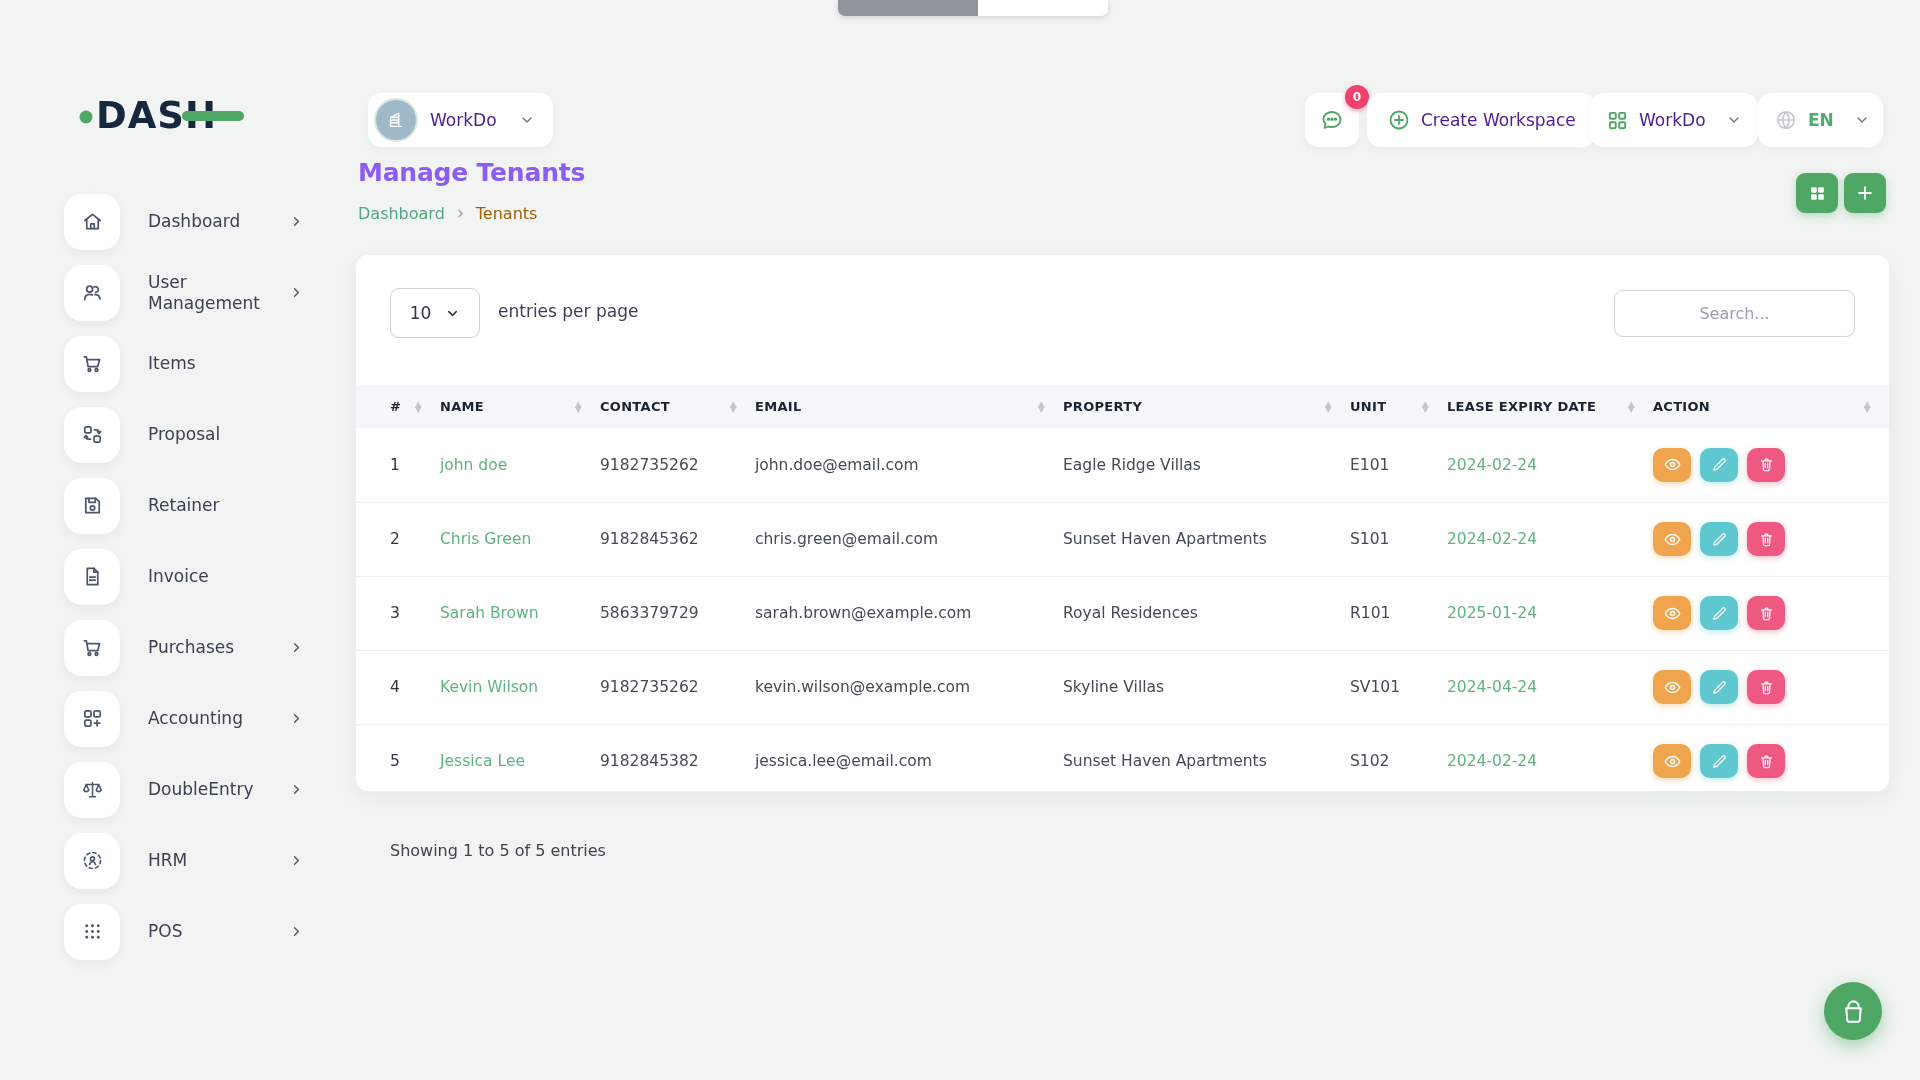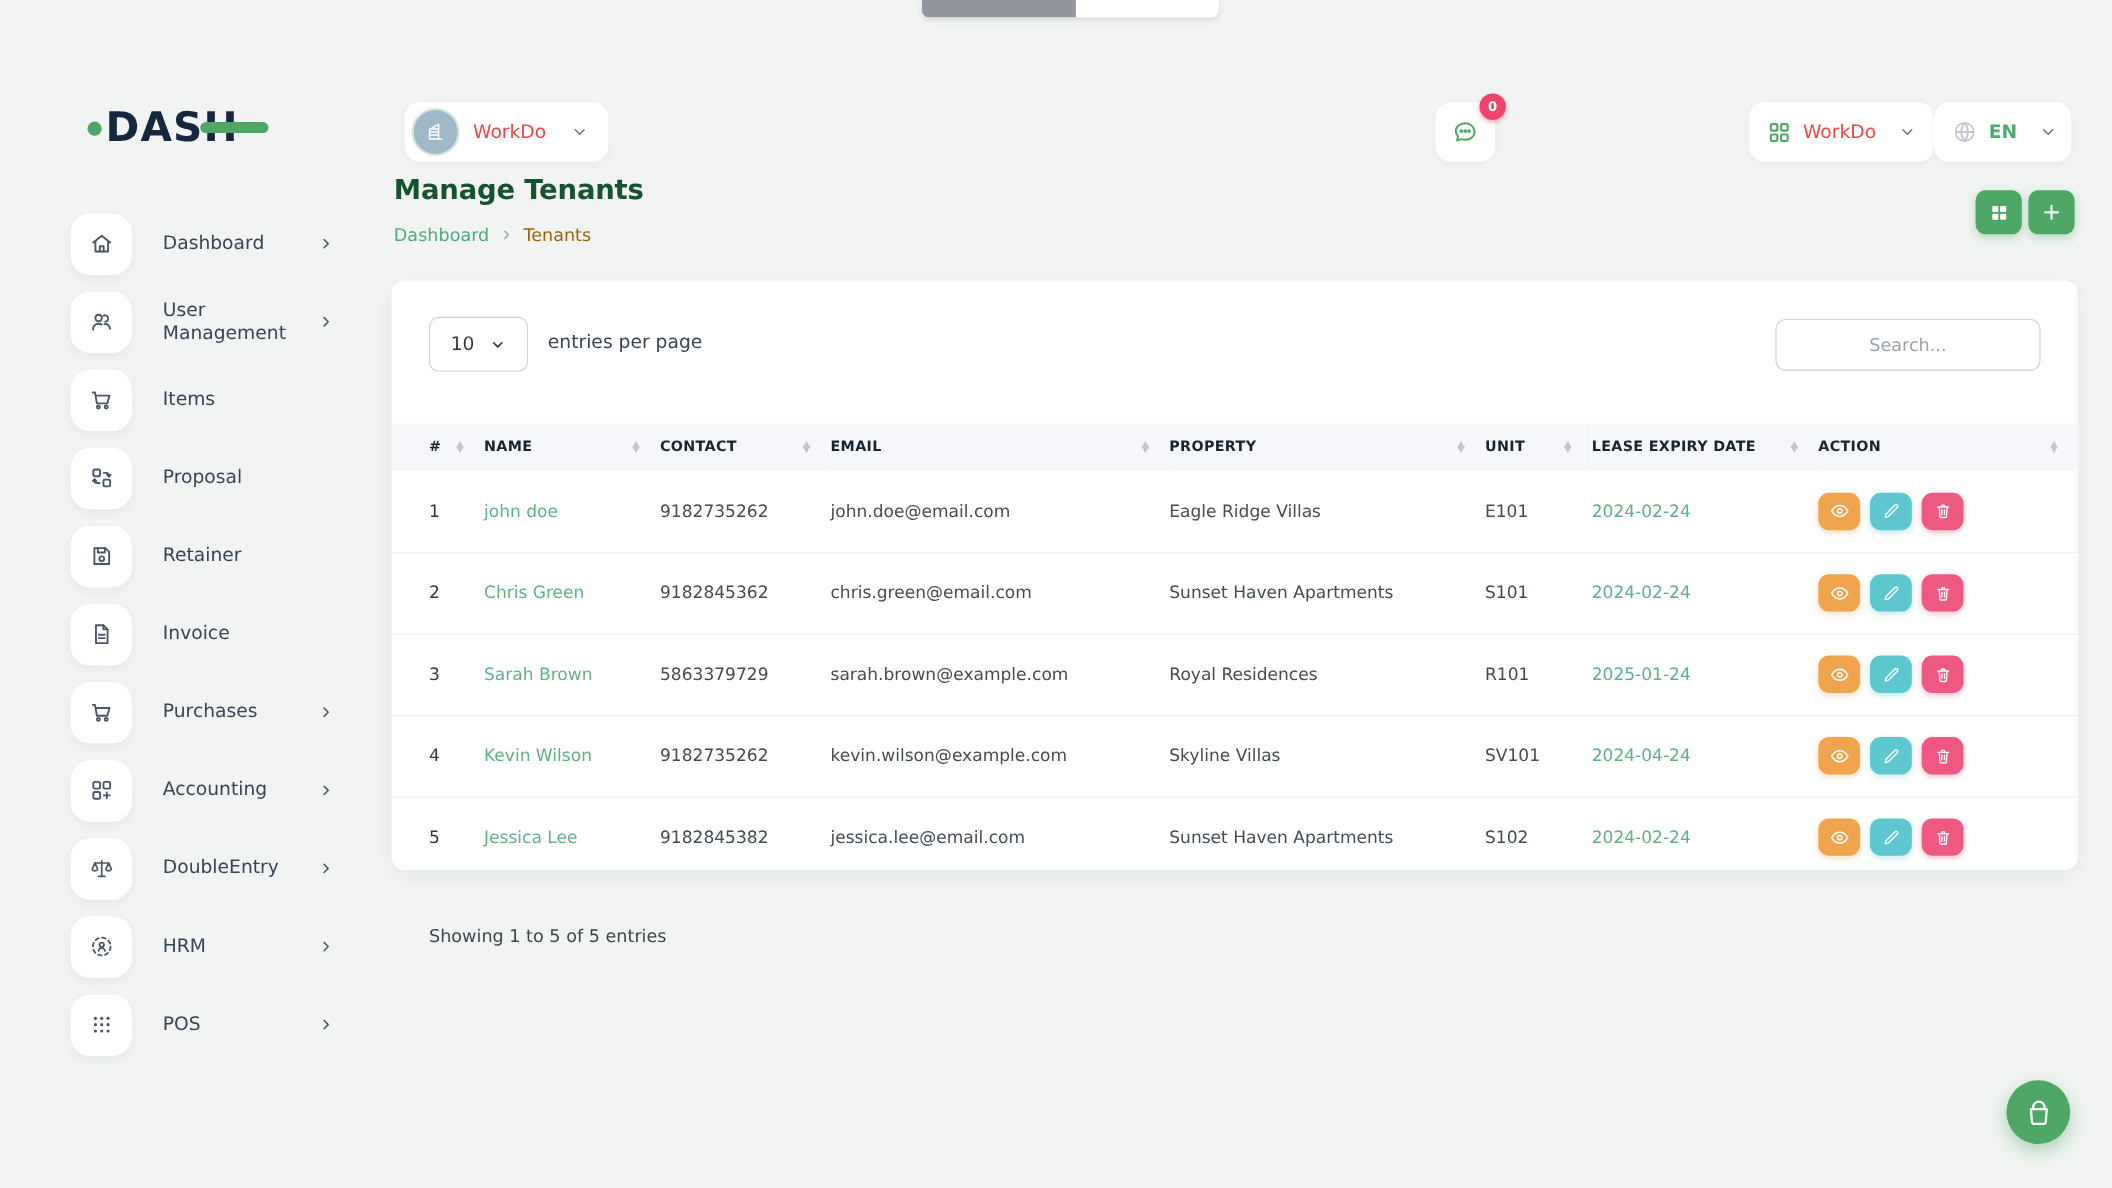--- a/index.html
+++ b/index.html
@@ -25,34 +25,34 @@
   .nav-chev { margin-left:auto; color:#4b5563; display:flex; }
 
   
   .pill { position:absolute; top:93px; height:54px; background:#fff; border-radius:14px;
     display:flex; align-items:center; box-shadow:0 3px 10px rgba(25,39,62,.04); cursor:pointer; }
   .ws-pill { left:368px; padding:0 18px 0 6px; gap:12px; }
   .ws-avatar { width:44px; height:44px; border-radius:50%; background:#d9e7dd;
     display:flex; align-items:center; justify-content:center; }
   .ws-avatar-inner { width:40px; height:40px; border-radius:50%; background:#9fb9c9;
     display:flex; align-items:center; justify-content:center; color:#fff; }
-  .pill-label { font-size:17px; font-weight:500; color:#ef4444; }
+  .pill-label { font-size:17px; font-weight:500; color:#4c1d95; }
   .chev { color:#6b7280; display:flex; margin-left:10px; }
 
   .chat-btn { left:1305px; width:54px; justify-content:center; }
   .chat-badge { position:absolute; top:-8px; right:-10px; min-width:24px; height:24px; padding:0 7px;
     background:#f1426d; border-radius:12px; color:#fff; font-size:12px; font-weight:700;
     display:flex; align-items:center; justify-content:center; box-shadow:0 2px 5px rgba(241,66,109,.45); }
   .create-pill { left:1367px; padding:0 20px; gap:10px; }
   .apps-pill { left:1590px; padding:0 16px; gap:10px; }
   .lang-pill { left:1758px; width:125px; padding:0 16px; gap:10px; }
   .lang-label { font-size:17px; font-weight:600; color:#4fae6d; }
 
   .page-title { position:absolute; left:358px; top:158px; font-size:25px; font-weight:600;
-    color:#14532d; letter-spacing:-.2px; }
+    color:#8b5cf6; letter-spacing:-.2px; }
   .breadcrumb { position:absolute; left:358px; top:204px; display:flex; align-items:center; gap:9px;
     font-size:16px; }
   .bc-link { color:#52a77f; cursor:pointer; }
   .bc-sep { color:#9aa3ad; display:flex; }
   .bc-current { color:#a16207; }
 
   .hdr-sq { position:absolute; top:173px; width:42px; height:40px; border-radius:9px; background:#4fa765;
     color:#fff; display:flex; align-items:center; justify-content:center; cursor:pointer;
     box-shadow:0 3px 8px rgba(79,167,101,.35); }
   .hdr-sq.grid { left:1796px; } .hdr-sq.plus { left:1844px; }
@@ -309,20 +309,29 @@
       <svg width="26" height="26" viewBox="0 0 24 24" fill="none" stroke="#4fa765" stroke-width="1.7" stroke-linecap="round" stroke-linejoin="round">
           <path d="M12 4.6 c-4.4 0-7.9 2.9-7.9 6.6 0 1.7 0.7 3.2 1.9 4.3 L5.2 19.2 l3.5-1.2 c1 0.3 2.1 0.5 3.3 0.5 4.4 0 7.9-2.9 7.9-6.6 S16.4 4.6 12 4.6 z"></path>
           <circle cx="8.8" cy="11.2" r="0.7" fill="#4fa765"></circle>
           <circle cx="12" cy="11.2" r="0.7" fill="#4fa765"></circle>
           <circle cx="15.2" cy="11.2" r="0.7" fill="#4fa765"></circle>
         </svg>
     </span>
     <span class="chat-badge">0</span>
   </div>
 
+  <div class="pill create-pill">
+    <span>
+      <svg width="24" height="24" viewBox="0 0 24 24" fill="none" stroke="#4fa765" stroke-width="1.8" stroke-linecap="round">
+          <circle cx="12" cy="12" r="8.5"></circle>
+          <path d="M12 8 v8 M8 12 h8"></path>
+        </svg>
+    </span>
+    <span class="pill-label">Create Workspace</span>
+  </div>
 
   <div class="pill apps-pill">
     <span>
       <svg width="23" height="23" viewBox="0 0 24 24" fill="none" stroke="#4fa765" stroke-width="2" stroke-linecap="round" stroke-linejoin="round">
           <rect x="4" y="4" width="6.2" height="6.2" rx="1.2"></rect>
           <rect x="13.8" y="4" width="6.2" height="6.2" rx="1.2"></rect>
           <rect x="4" y="13.8" width="6.2" height="6.2" rx="1.2"></rect>
           <rect x="13.8" y="13.8" width="6.2" height="6.2" rx="1.2"></rect>
         </svg>
     </span>

